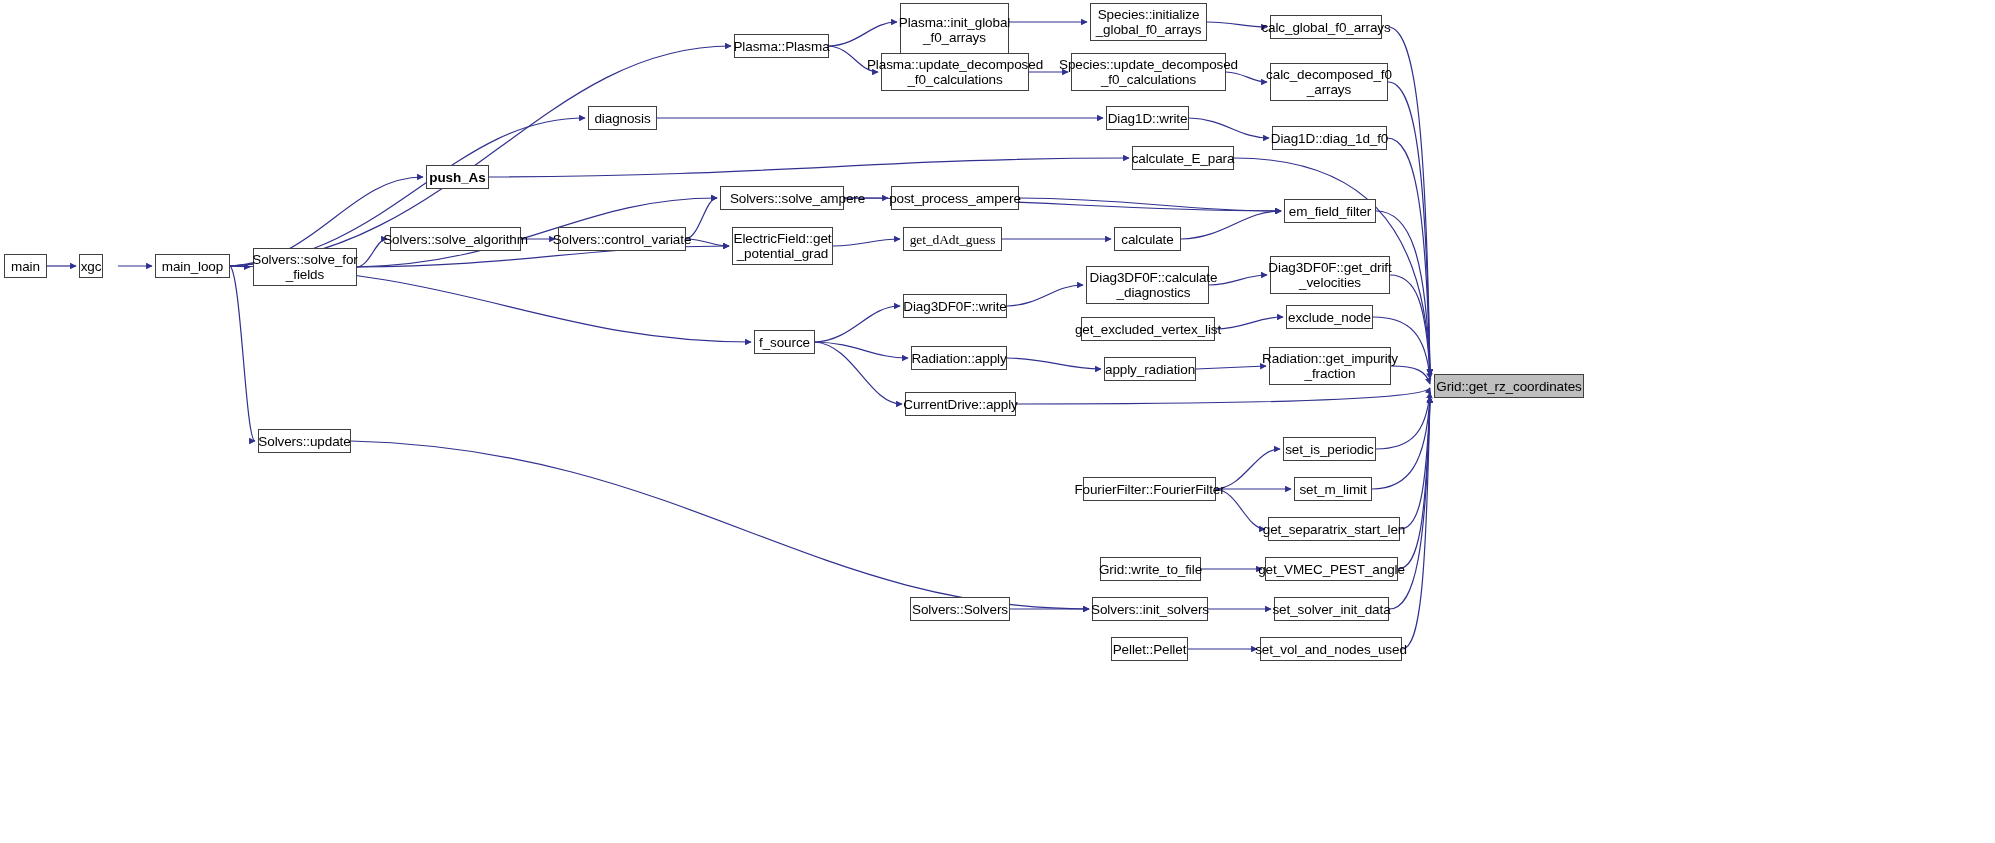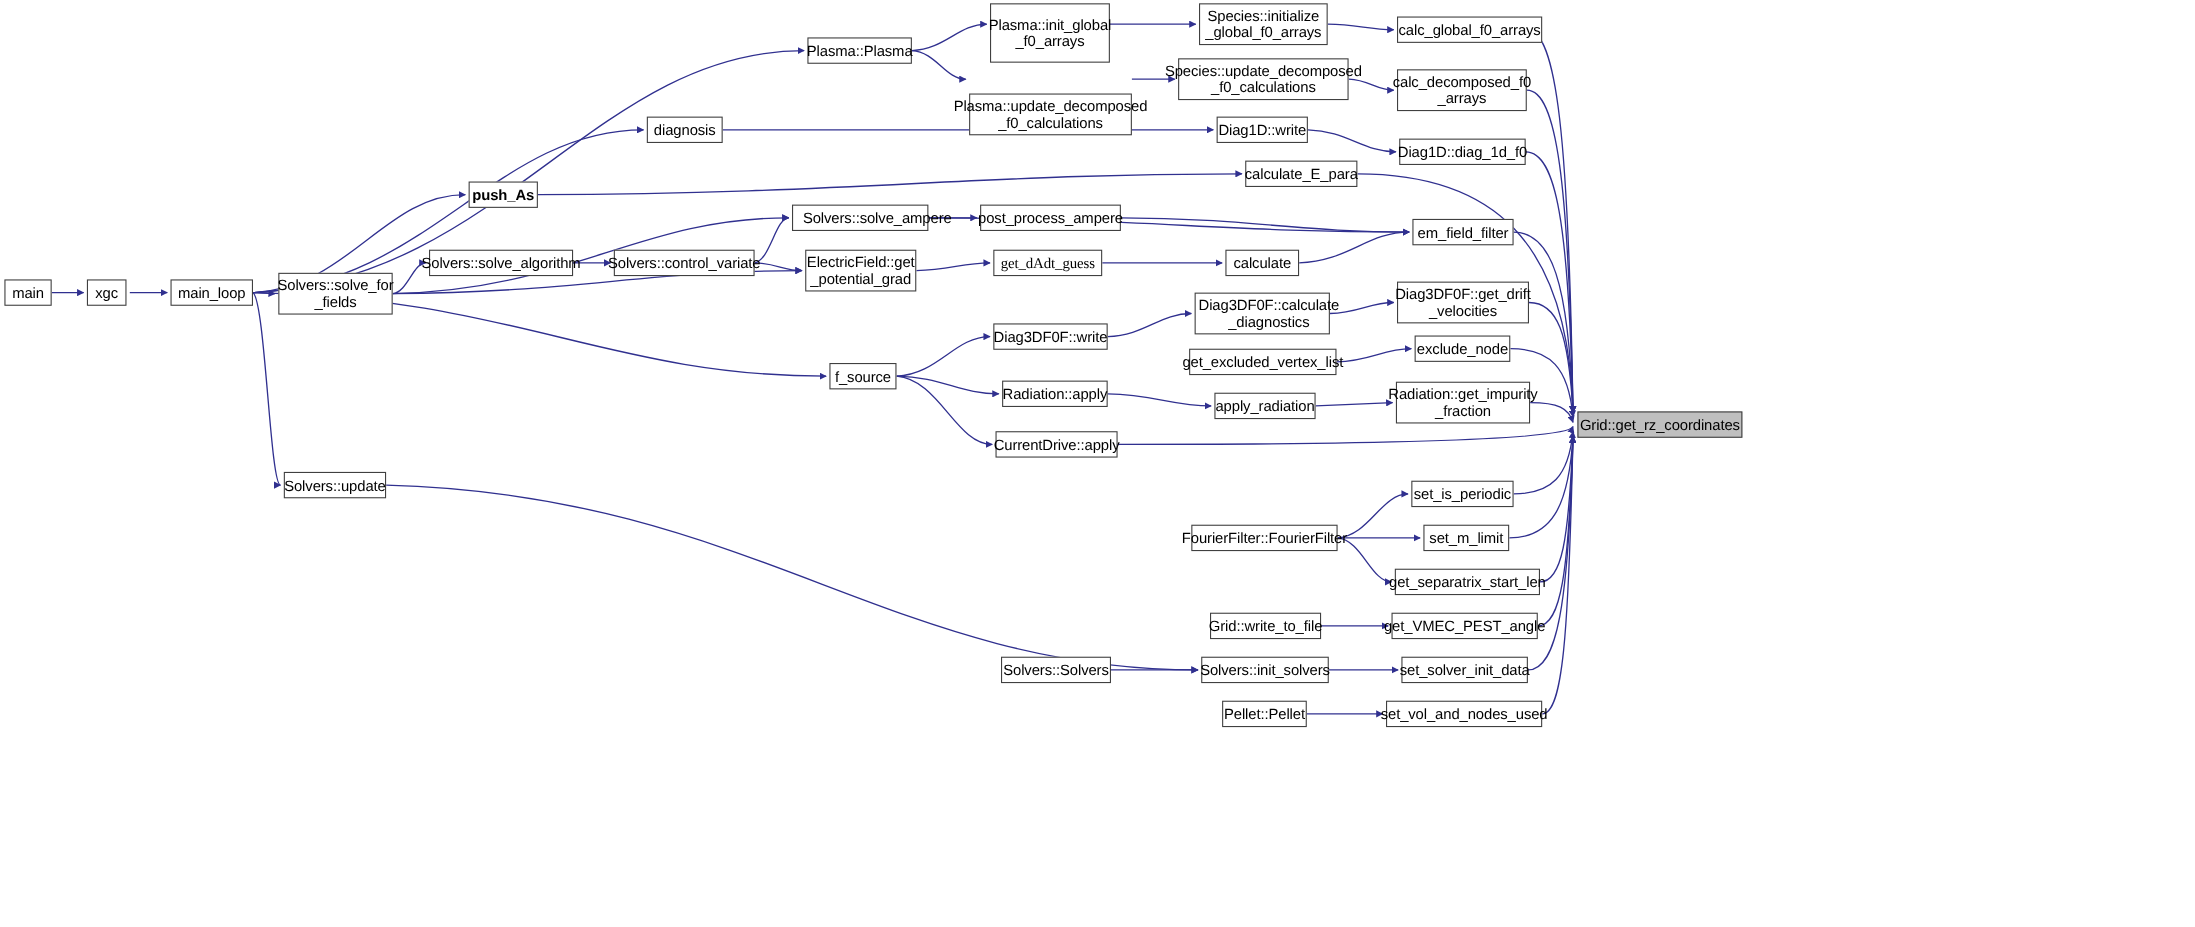--- a/index.html
+++ b/index.html
@@ -113,43 +113,43 @@
         <path d="M 1376 449 C 1410.72 449, 1426 433.124, 1430 392.3" fill="none" stroke="#30308f" stroke-width="1.2" marker-end="url(#arrow)"></path>
         <path d="M 1372 489 C 1409.2 489, 1426 463.044, 1430 396.3" fill="none" stroke="#30308f" stroke-width="1.2" marker-end="url(#arrow)"></path>
         <path d="M 1400 529 C 1419.84 529, 1426 492.04, 1430 397" fill="none" stroke="#30308f" stroke-width="1.2" marker-end="url(#arrow)"></path>
         <path d="M 1398 569 C 1419.08 569, 1426 520.84, 1430 397" fill="none" stroke="#30308f" stroke-width="1.2" marker-end="url(#arrow)"></path>
         <path d="M 1389 609 C 1415.66 609, 1426 549.64, 1430 397" fill="none" stroke="#30308f" stroke-width="1.2" marker-end="url(#arrow)"></path>
         <path d="M 1402 649 C 1420.6 649, 1426 578.44, 1430 397" fill="none" stroke="#30308f" stroke-width="1.2" marker-end="url(#arrow)"></path>
       </g>
   </svg>
   <div id="node-layer">
       <div class="node" style="left: 4px; top: 254px; width: 43px; height: 24px;">main</div>
-      <div class="node" style="left: 79px; top: 254px; width: 36px; height: 24px;">xgc</div>
+      <div class="node" style="left: 79px; top: 254px; width: 24px; height: 24px;">xgc</div>
       <div class="node" style="left: 155px; top: 254px; width: 75px; height: 24px;">main_loop</div>
       <div class="node" style="left: 253px; top: 248px; width: 104px; height: 38px;">Solvers::solve_for
 _fields</div>
       <div class="node" style="left: 588px; top: 106px; width: 69px; height: 24px;">diagnosis</div>
       <div class="node" style="left: 426px; top: 165px; width: 63px; height: 24px; font-weight: bold;">push_As</div>
       <div class="node" style="left: 390px; top: 227px; width: 131px; height: 24px;">Solvers::solve_algorithm</div>
       <div class="node" style="left: 558px; top: 227px; width: 128px; height: 24px;">Solvers::control_variate</div>
       <div class="node" style="left: 720px; top: 186px; width: 124px; height: 24px; padding-left: 31px;">Solvers::solve_ampere</div>
       <div class="node" style="left: 732px; top: 227px; width: 101px; height: 38px;">ElectricField::get
 _potential_grad</div>
       <div class="node" style="left: 258px; top: 429px; width: 93px; height: 24px;">Solvers::update</div>
       <div class="node" style="left: 754px; top: 330px; width: 61px; height: 24px;">f_source</div>
       <div class="node" style="left: 734px; top: 34px; width: 95px; height: 24px;">Plasma::Plasma</div>
       <div class="node" style="left: 900px; top: 3px; width: 109px; height: 54px;">Plasma::init_global
 _f0_arrays</div>
-      <div class="node" style="left: 881px; top: 53px; width: 148px; height: 38px; margin-top: 32px;">Plasma::update_decomposed
+      <div class="node" style="left: 881px; top: 53px; width: 148px; height: 38px;">Plasma::update_decomposed
 _f0_calculations</div>
       <div class="node" style="left: 1090px; top: 3px; width: 117px; height: 38px;">Species::initialize
 _global_f0_arrays</div>
       <div class="node" style="left: 1071px; top: 53px; width: 155px; height: 38px;">Species::update_decomposed
 _f0_calculations</div>
-      <div class="node" style="left: 1270px; top: 15px; width: 132px; height: 24px;">calc_global_f0_arrays</div>
+      <div class="node" style="left: 1270px; top: 15px; width: 112px; height: 24px;">calc_global_f0_arrays</div>
       <div class="node" style="left: 1270px; top: 63px; width: 118px; height: 38px;">calc_decomposed_f0
 _arrays</div>
       <div class="node" style="left: 1106px; top: 106px; width: 83px; height: 24px;">Diag1D::write</div>
       <div class="node" style="left: 1272px; top: 126px; width: 115px; height: 24px;">Diag1D::diag_1d_f0</div>
       <div class="node" style="left: 1132px; top: 146px; width: 102px; height: 24px;">calculate_E_para</div>
       <div class="node" style="left: 891px; top: 186px; width: 128px; height: 24px;">post_process_ampere</div>
       <div class="node" style="left: 1284px; top: 199px; width: 92px; height: 24px;">em_field_filter</div>
       <div class="node" style="left: 903px; top: 227px; width: 99px; height: 24px; font-family: Liberation Serif, serif;">get_dAdt_guess</div>
       <div class="node" style="left: 1114px; top: 227px; width: 67px; height: 24px;">calculate</div>
       <div class="node" style="left: 1086px; top: 266px; width: 123px; height: 38px; padding-left: 12px;">Diag3DF0F::calculate

